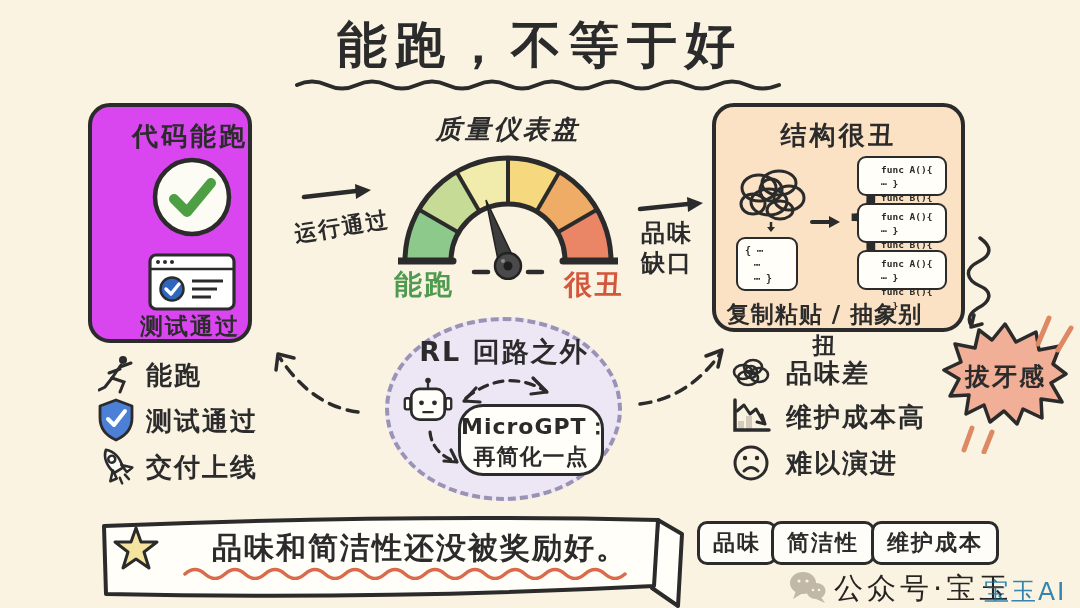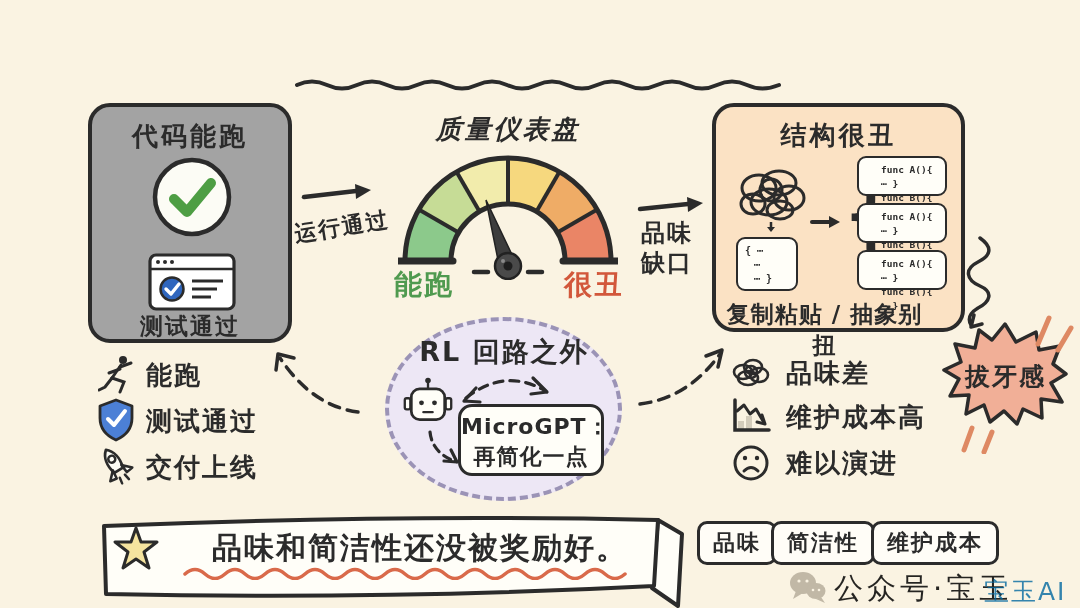--- a/index.html
+++ b/index.html
@@ -42,25 +42,26 @@
   .wm { color:#000000; letter-spacing:4px; font-size:29px; opacity:.85; }
   .wm2 { color:#0369a1; letter-spacing:2px; font-size:25px; opacity:.8; }
 
   svg { display:block; }
 </style>
 </head>
 <body>
 
 <div class="canvas">
 
+  <div class="abs ink b title center" style="left:0; top:12px; width:1080px;">能跑，不等于好</div>
   <svg class="abs" style="left:293px; top:76px;" width="500" height="16" viewBox="0 0 500 16">
     <path d="M4 9 q15 -7 30 0 t30 0 t30 0 t30 0 t30 0 t30 0 t30 0 t30 0 t30 0 t30 0 t30 0 t30 0 t30 0 t30 0 t30 0 t32 0" stroke="#2B2B2B" stroke-width="4" fill="none" stroke-linecap="round"></path>
   </svg>
 
-  <div class="abs card" style="left:88px; top:103px; width:204px; height:240px; background:#a3a3a3;">
+  <div class="abs card" style="left:88px; top:103px; width:164px; height:240px; background:#d946ef;">
     <div class="abs ink b card-title center" style="left:0; top:12px; width:196px;">代码能跑</div>
     <svg class="abs" style="left:58px; top:48px;" width="84" height="84" viewBox="0 0 84 84">
       <circle cx="42" cy="42" r="37" fill="#FCFCF5" stroke="#2B2B2B" stroke-width="4.5"></circle>
       <path d="M24 44 L37 57 L61 28" stroke="#4E9E44" stroke-width="10" fill="none" stroke-linecap="round" stroke-linejoin="round"></path>
     </svg>
     <svg class="abs" style="left:56px; top:146px;" width="88" height="58" viewBox="0 0 88 58">
       <rect x="2" y="2" width="84" height="54" rx="6" fill="#FFFFFF" stroke="#2B2B2B" stroke-width="3.2"></rect>
       <line x1="2" y1="16" x2="86" y2="16" stroke="#2B2B2B" stroke-width="2.6"></line>
       <circle cx="10" cy="9" r="2" fill="#2B2B2B"></circle>
         <circle cx="17" cy="9" r="2" fill="#2B2B2B"></circle>
@@ -226,21 +227,21 @@
   </svg>
   <svg class="abs" style="left:452px; top:364px;" width="106" height="42" viewBox="0 0 106 42">
     <path d="M14 34 Q52 4 92 26" fill="none" stroke="#2B2B2B" stroke-width="3.2" stroke-dasharray="9 7" stroke-linecap="round"></path>
     <path d="M12 37 L24 24 M12 37 L28 38" fill="none" stroke="#2B2B2B" stroke-width="3.2" stroke-linecap="round"></path>
     <path d="M95 28 L81 14 M95 28 L79 30" fill="none" stroke="#2B2B2B" stroke-width="3.2" stroke-linecap="round"></path>
   </svg>
   <svg class="abs" style="left:424px; top:428px;" width="46" height="40" viewBox="0 0 46 40">
     <path d="M6 4 Q8 24 30 33" fill="none" stroke="#2B2B2B" stroke-width="3.2" stroke-dasharray="8 6" stroke-linecap="round"></path>
     <path d="M33 34 L20 33 M33 34 L27 22" fill="none" stroke="#2B2B2B" stroke-width="3.2" stroke-linecap="round"></path>
   </svg>
-  <div class="abs micro-box ink b center" style="left:458px; top:404px; width:146px; height:72px; padding-top:5px;">
+  <div class="abs micro-box ink b center" style="left:458px; top:404px; width:146px; height:72px; padding-top:5px;border-radius:25px;">
     <div>MicroGPT：</div>
     <div>再简化一点</div>
   </div>
 
   <svg class="abs" style="left:730px; top:356px;" width="42" height="34" viewBox="0 0 42 34">
     <g fill="none" stroke="#2B2B2B" stroke-width="2.6">
       <ellipse cx="13" cy="16" rx="9" ry="7"></ellipse>
       <ellipse cx="23" cy="11" rx="9" ry="7"></ellipse>
       <ellipse cx="29" cy="19" rx="9" ry="7"></ellipse>
       <ellipse cx="18" cy="22" rx="10" ry="7"></ellipse>

